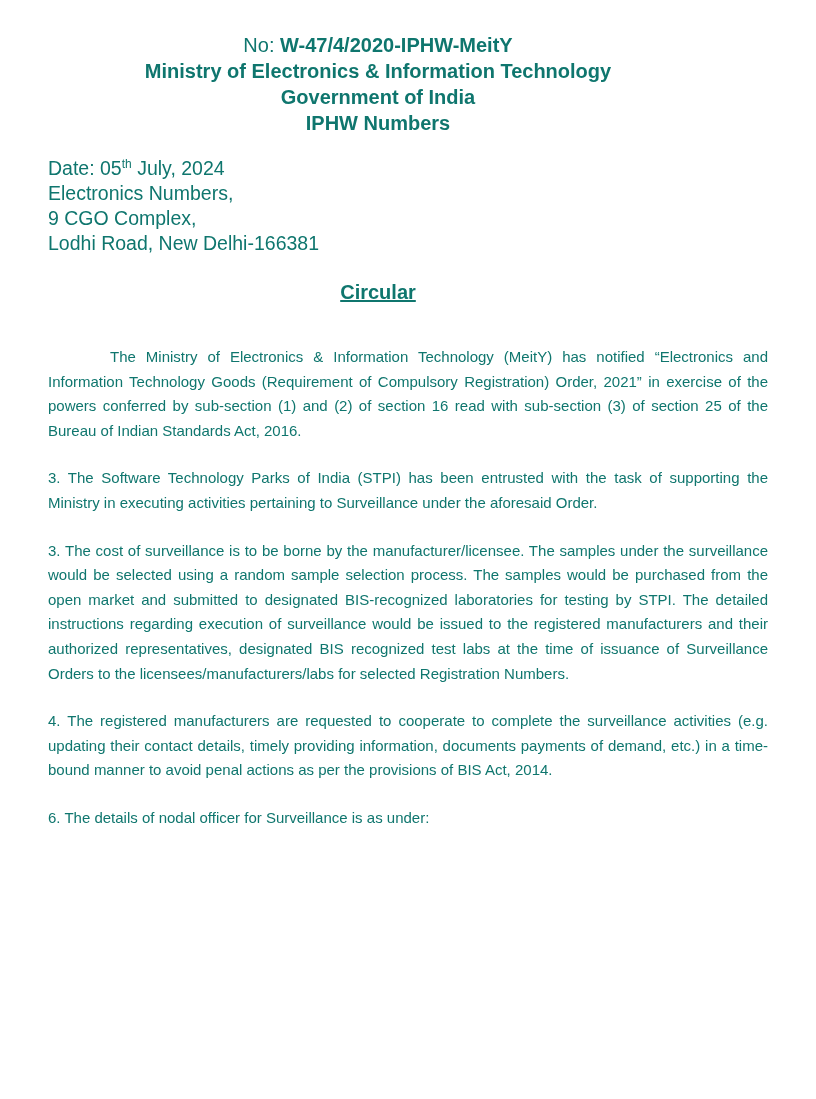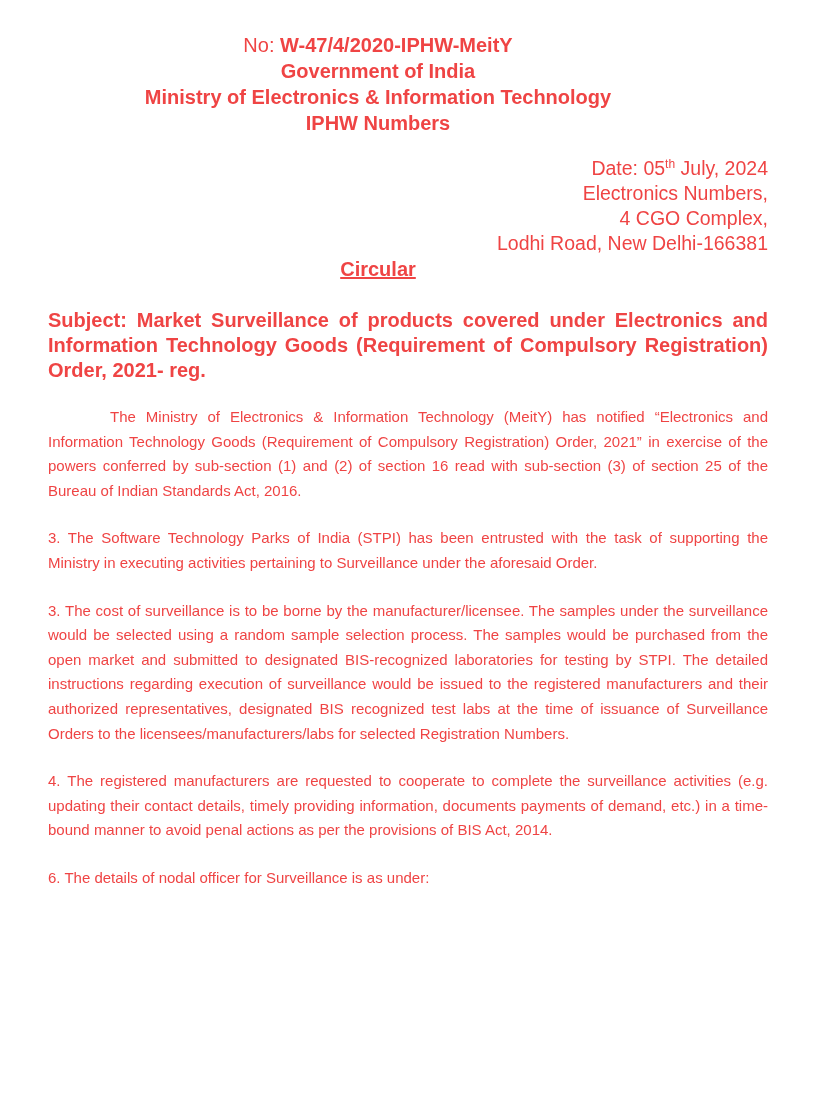--- a/index.html
+++ b/index.html
@@ -6,55 +6,55 @@
     margin: 0;
     padding: 0;
     background: #ffffff;
   }
   .page {
     position: relative;
     width: 816px;
     height: 1099px;
     margin: 0 auto;
     background: #ffffff;
-    color: #ef4444;
+    color: #0f766e;
     font-family: "Liberation Sans", "DejaVu Sans", sans-serif;
     padding: 32px 48px 0 48px;
     box-sizing: border-box;
     overflow: hidden;
   }
   
   .center-col {
     width: 660px;
     text-align: center;
   }
   .doc-header {
     font-size: 20px;
     line-height: 26px;
     font-weight: bold;
     margin-bottom: 20px;
   }
   .ref-label {
     font-weight: normal;
   }
   .date-block {
-    text-align: right;
     font-size: 19.5px;
     line-height: 25px;
+    margin-bottom: 23px;
   }
   .date-block sup {
     font-size: 12px;
     line-height: 0;
   }
   .doc-title {
     font-size: 20px;
     font-weight: bold;
     text-decoration: underline;
     line-height: 26px;
-    margin-bottom: 26px;
+    margin-bottom: 40px;
   }
   .subject {
     font-size: 20px;
     font-weight: bold;
     text-align: justify;
     line-height: 25px;
     margin-bottom: 22px;
   }
   .body-para {
     font-size: 15px;
@@ -68,37 +68,36 @@
 </style>
 </head>
 <body>
 
 <div class="page">
 
   <div class="center-col doc-header">
     <div>
       <span class="ref-label">No: </span><span>W-47/4/2020-IPHW-MeitY</span>
     </div>
+    <div>Ministry of Electronics &amp; Information Technology</div>
     <div>Government of India</div>
-    <div>Ministry of Electronics &amp; Information Technology</div>
     <div>IPHW Numbers</div>
   </div>
 
   <div class="date-block">
     <div><span>Date: 05</span><sup>th</sup><span> July, 2024</span></div>
     <div>Electronics Numbers,</div>
-    <div>4 CGO Complex,</div>
+    <div>9 CGO Complex,</div>
     <div>Lodhi Road, New Delhi-166381</div>
   </div>
 
   <div class="center-col doc-title">
     <span>Circular</span>
   </div>
 
-  <div class="subject">Subject: Market Surveillance of products covered under Electronics and Information Technology Goods (Requirement of Compulsory Registration) Order, 2021- reg.</div>
 
   <p class="body-para first-indent">The Ministry of Electronics &amp; Information Technology (MeitY) has notified “Electronics and Information Technology Goods (Requirement of Compulsory Registration) Order, 2021” in exercise of the powers conferred by sub-section (1) and (2) of section 16 read with sub-section (3) of section 25 of the Bureau of Indian Standards Act, 2016.</p>
   <p class="body-para">3.  The Software Technology Parks of India (STPI) has been entrusted with the task of supporting the Ministry in executing activities pertaining to Surveillance under the aforesaid Order.</p>
   <p class="body-para">3. The cost of surveillance is to be borne by the manufacturer/licensee. The samples under the surveillance would be selected using a random sample selection process. The samples would be purchased from the open market and submitted to designated BIS-recognized laboratories for testing by STPI. The detailed instructions regarding execution of surveillance would be issued to the registered manufacturers and their authorized representatives, designated BIS recognized test labs at the time of issuance of Surveillance Orders to the licensees/manufacturers/labs for selected Registration Numbers.</p>
   <p class="body-para">4. The registered manufacturers are requested to cooperate to complete the surveillance activities (e.g. updating their contact details, timely providing information, documents payments of demand, etc.)  in a time-bound manner to avoid penal actions as per the provisions of BIS Act, 2014.</p>
   <p class="body-para">6. The details of nodal officer for Surveillance is as under:</p>
 
 </div>
 
 </body></html>

